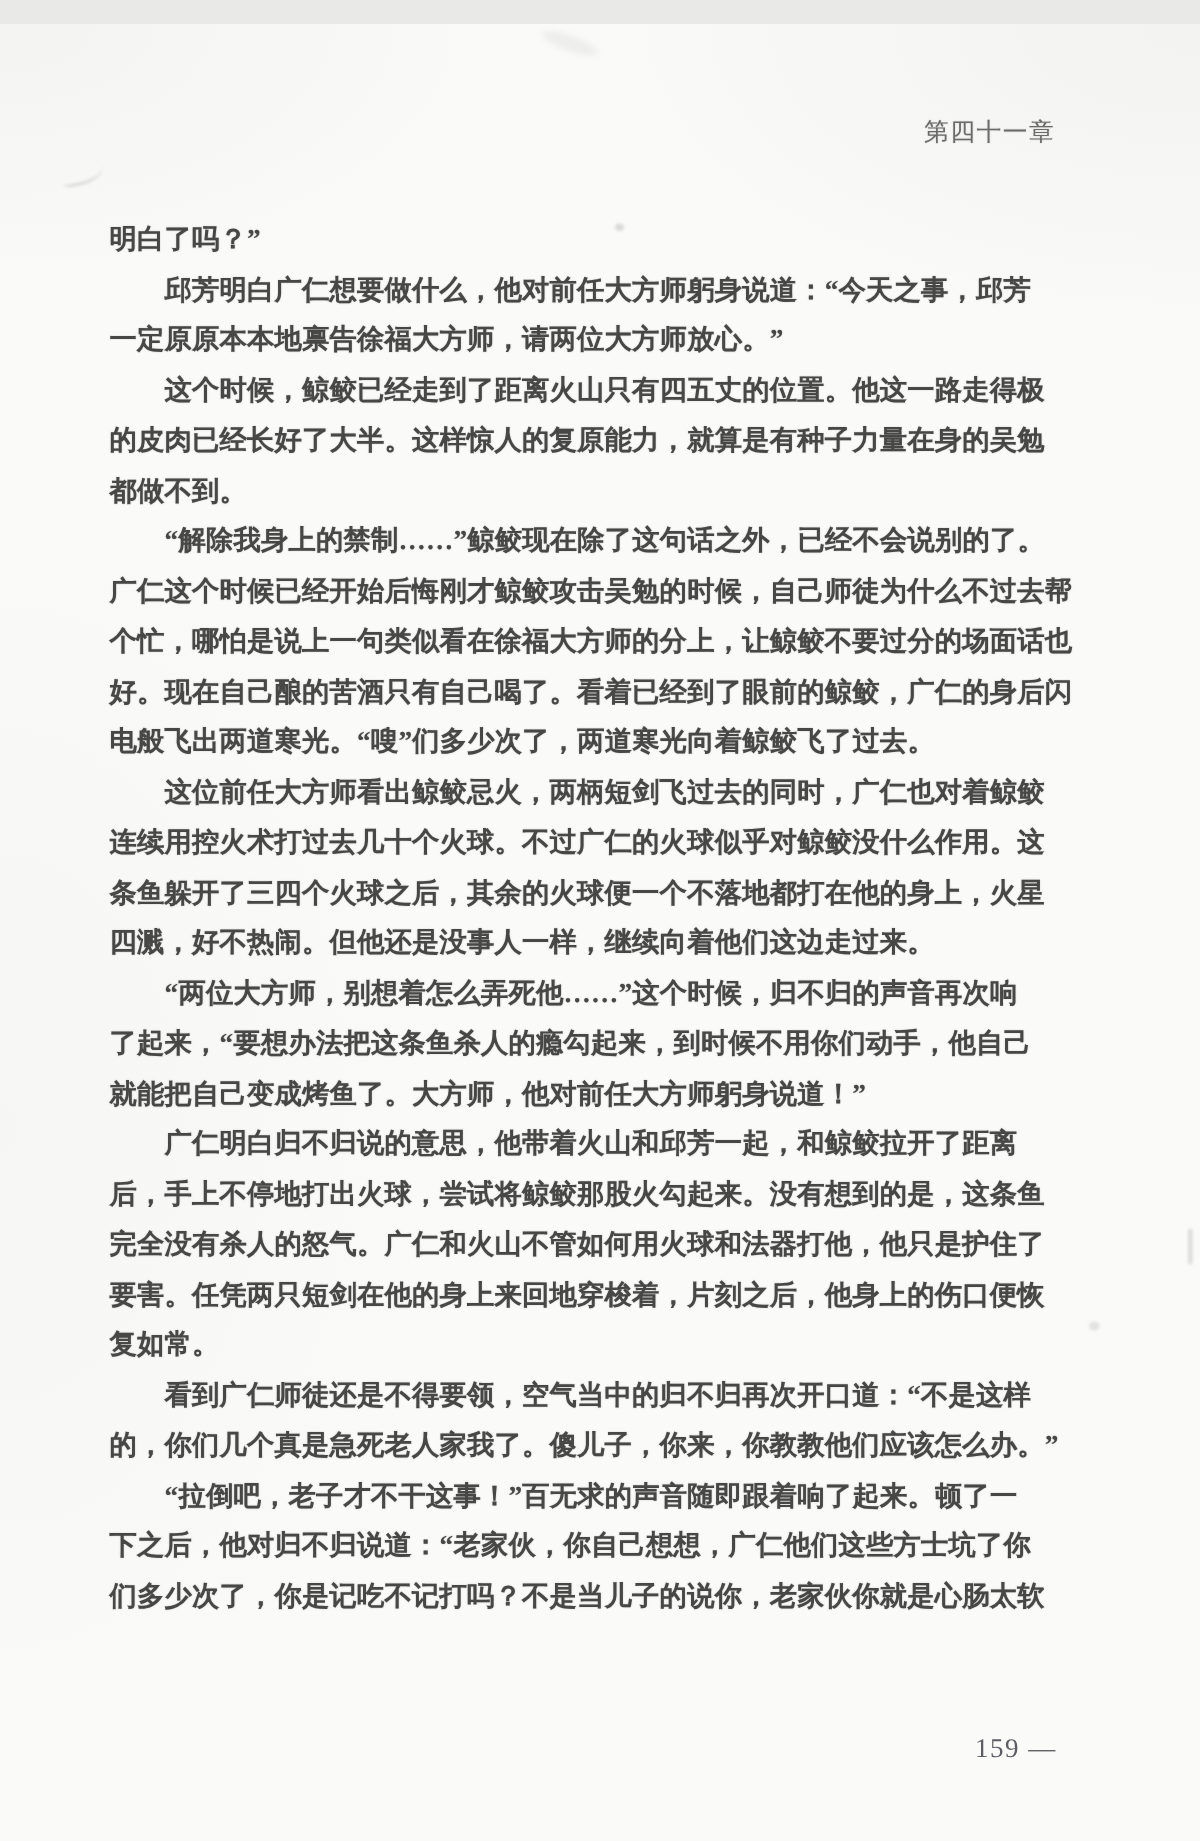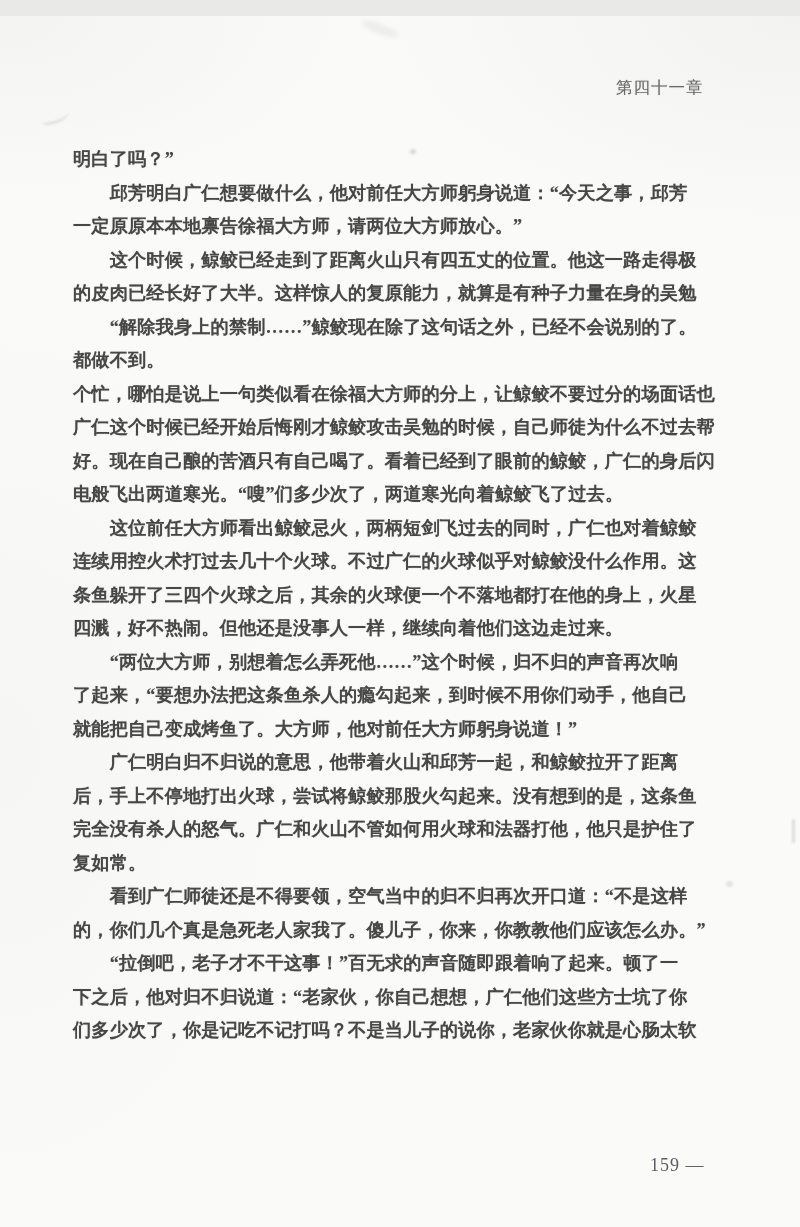--- a/index.html
+++ b/index.html
@@ -101,36 +101,37 @@
   <div class="smudge smudge-line"></div>
 
   <div class="chapter">第四十一章</div>
 
   <div class="body-text">
       <div class="tline">明白了吗？”</div>
       <div class="tline">　　邱芳明白广仁想要做什么，他对前任大方师躬身说道：“今天之事，邱芳</div>
       <div class="tline">一定原原本本地禀告徐福大方师，请两位大方师放心。”</div>
       <div class="tline">　　这个时候，鲸鲛已经走到了距离火山只有四五丈的位置。他这一路走得极</div>
       <div class="tline">的皮肉已经长好了大半。这样惊人的复原能力，就算是有种子力量在身的吴勉</div>
+      <div class="tline">都做不到。</div>
       <div class="tline">　　“解除我身上的禁制……”鲸鲛现在除了这句话之外，已经不会说别的了。</div>
-      <div class="tline">都做不到。</div>
+      <div class="tline">广仁这个时候已经开始后悔刚才鲸鲛攻击吴勉的时候，自己师徒为什么不过去帮</div>
       <div class="tline">个忙，哪怕是说上一句类似看在徐福大方师的分上，让鲸鲛不要过分的场面话也</div>
-      <div class="tline">广仁这个时候已经开始后悔刚才鲸鲛攻击吴勉的时候，自己师徒为什么不过去帮</div>
       <div class="tline">好。现在自己酿的苦酒只有自己喝了。看着已经到了眼前的鲸鲛，广仁的身后闪</div>
       <div class="tline">电般飞出两道寒光。“嗖”们多少次了，两道寒光向着鲸鲛飞了过去。</div>
       <div class="tline">　　这位前任大方师看出鲸鲛忌火，两柄短剑飞过去的同时，广仁也对着鲸鲛</div>
       <div class="tline">连续用控火术打过去几十个火球。不过广仁的火球似乎对鲸鲛没什么作用。这</div>
       <div class="tline">条鱼躲开了三四个火球之后，其余的火球便一个不落地都打在他的身上，火星</div>
       <div class="tline">四溅，好不热闹。但他还是没事人一样，继续向着他们这边走过来。</div>
       <div class="tline">　　“两位大方师，别想着怎么弄死他……”这个时候，归不归的声音再次响</div>
       <div class="tline">了起来，“要想办法把这条鱼杀人的瘾勾起来，到时候不用你们动手，他自己</div>
       <div class="tline">就能把自己变成烤鱼了。大方师，他对前任大方师躬身说道！”</div>
       <div class="tline">　　广仁明白归不归说的意思，他带着火山和邱芳一起，和鲸鲛拉开了距离</div>
       <div class="tline">后，手上不停地打出火球，尝试将鲸鲛那股火勾起来。没有想到的是，这条鱼</div>
       <div class="tline">完全没有杀人的怒气。广仁和火山不管如何用火球和法器打他，他只是护住了</div>
+      <div class="tline">要害。任凭两只短剑在他的身上来回地穿梭着，片刻之后，他身上的伤口便恢</div>
       <div class="tline">复如常。</div>
       <div class="tline">　　看到广仁师徒还是不得要领，空气当中的归不归再次开口道：“不是这样</div>
       <div class="tline">的，你们几个真是急死老人家我了。傻儿子，你来，你教教他们应该怎么办。”</div>
       <div class="tline">　　“拉倒吧，老子才不干这事！”百无求的声音随即跟着响了起来。顿了一</div>
       <div class="tline">下之后，他对归不归说道：“老家伙，你自己想想，广仁他们这些方士坑了你</div>
       <div class="tline">们多少次了，你是记吃不记打吗？不是当儿子的说你，老家伙你就是心肠太软</div>
     </div>
 
   <div class="pagenum">159 —</div>
 

